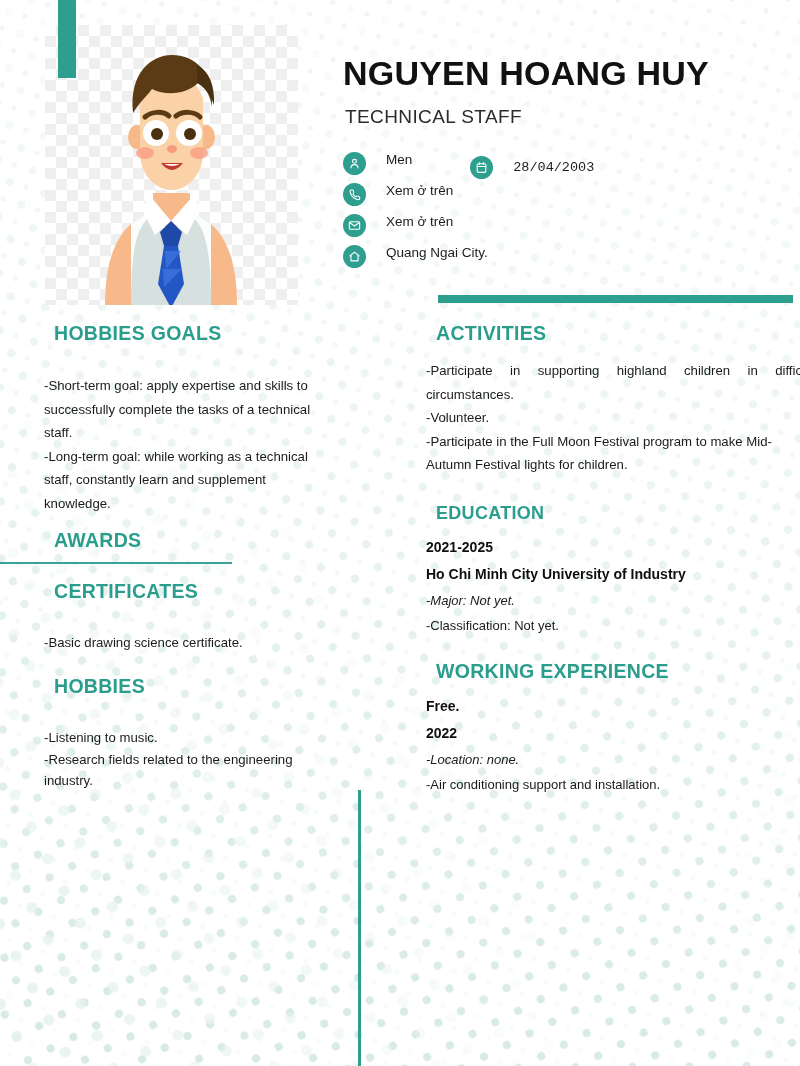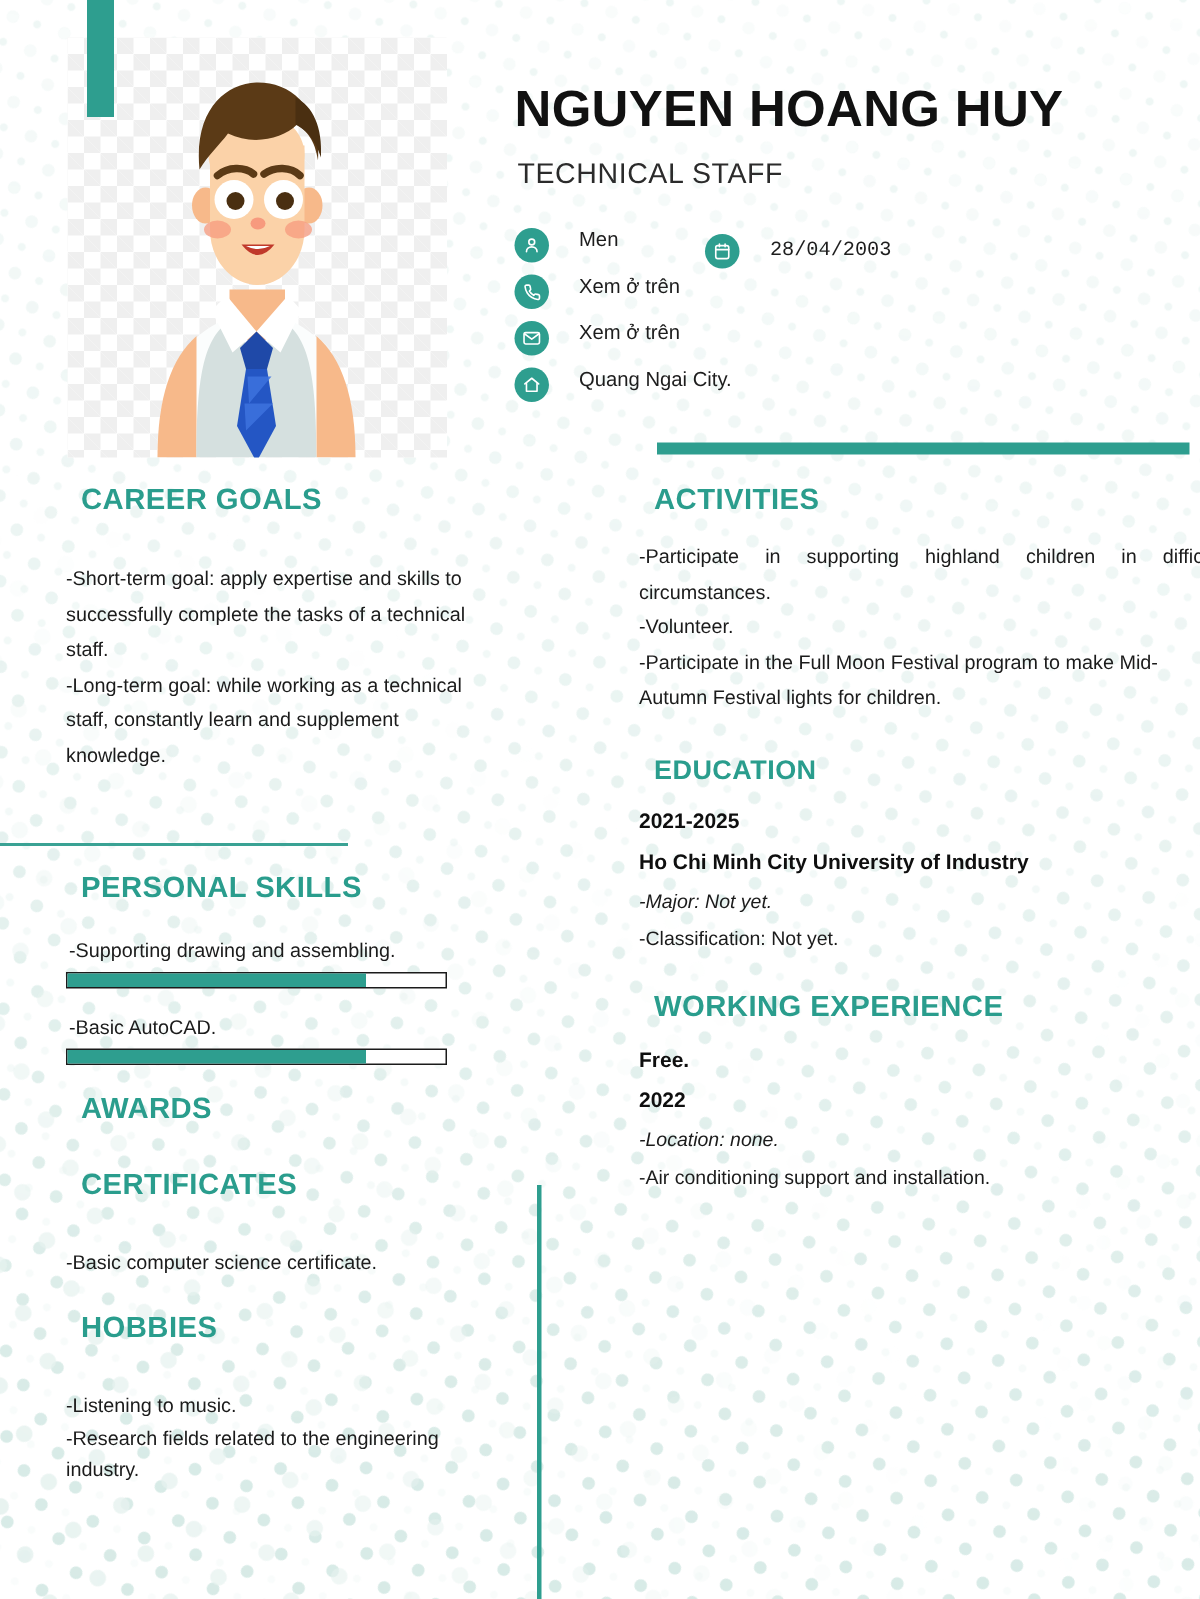--- a/index.html
+++ b/index.html
@@ -362,50 +362,33 @@
 
     </div>
 
     <div class="hdr-bar"></div>
     <div class="skills-rule"></div>
     <div class="col-divider"></div>
 
     <div class="col-left">
 
       <section>
-        <h2 class="sec-head">CAREER GOALS</h2>
+        <h2 class="sec-head">HOBBIES GOALS</h2>
         <p class="body-txt block" style="white-space:pre-line">-Short-term goal: apply expertise and skills to successfully complete the tasks of a technical staff.
 -Long-term goal: while working as a technical staff, constantly learn and supplement knowledge.</p>
       </section>
 
-      <section style="margin-top:66px">
-        <h2 class="sec-head">PERSONAL SKILLS</h2>
-
-        <div class="skill-item" style="margin-top:22px">
-          <p class="skill-label">-Supporting drawing and assembling.</p>
-          <div class="bar-track">
-            <div class="bar-fill" id="skill-fill-0" style="width: 79%;"></div>
-          </div>
-        </div>
-
-        <div class="skill-item">
-          <p class="skill-label">-Basic AutoCAD.</p>
-          <div class="bar-track">
-            <div class="bar-fill" id="skill-fill-1" style="width: 79%;"></div>
-          </div>
-        </div>
-      </section>
 
       <section style="margin-top:14px">
         <h2 class="sec-head">AWARDS</h2>
       </section>
 
       <section style="margin-top:28px">
         <h2 class="sec-head">CERTIFICATES</h2>
-        <p class="body-txt block tight">-Basic computer science certificate.</p>
+        <p class="body-txt block tight">-Basic drawing science certificate.</p>
       </section>
 
       <section style="margin-top:22px">
         <h2 class="sec-head">HOBBIES</h2>
         <p class="body-txt block tight" style="white-space:pre-line">-Listening to music.
 -Research fields related to the engineering industry.</p>
       </section>
 
     </div>
 

